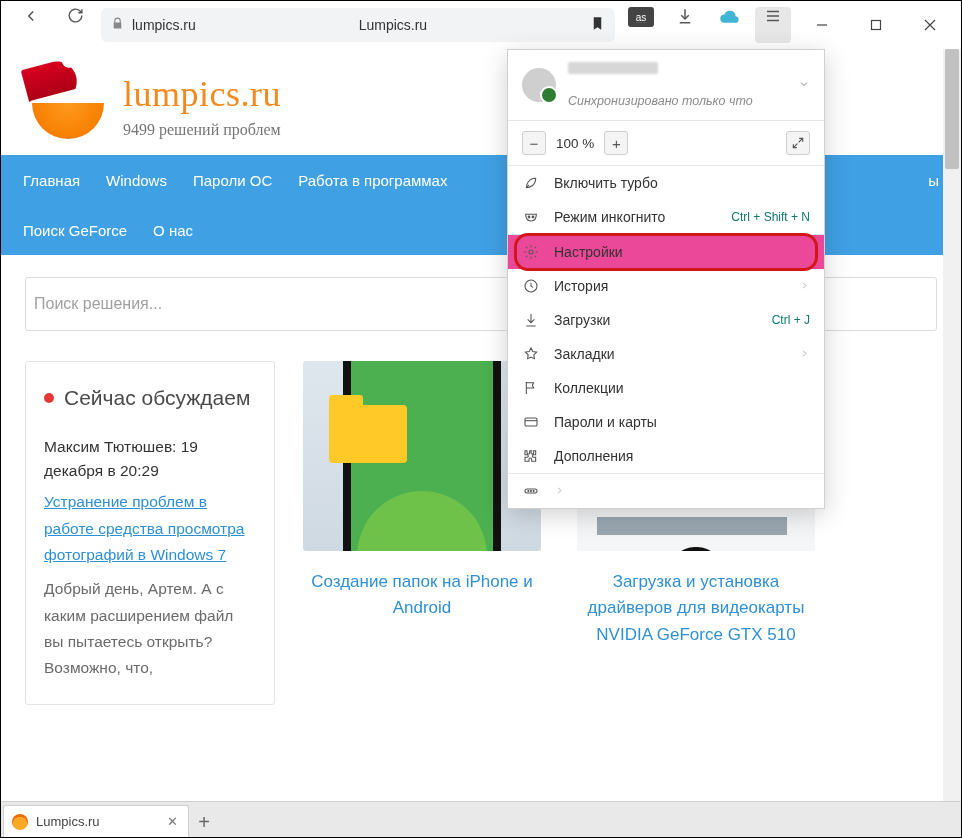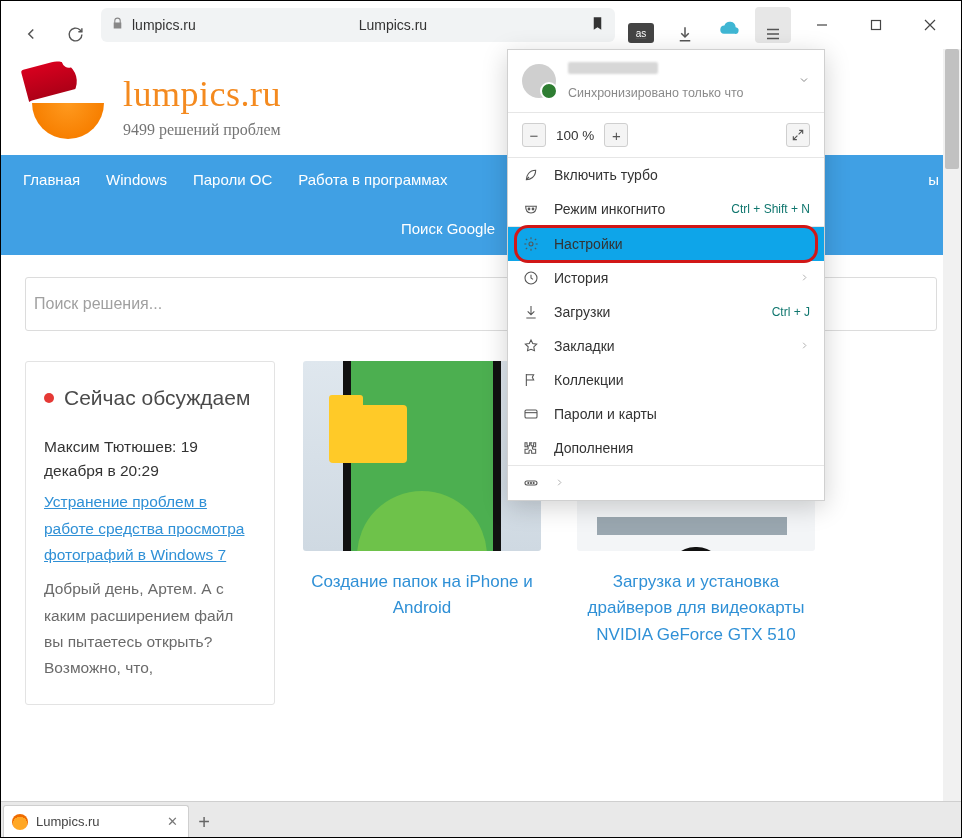--- a/index.html
+++ b/index.html
@@ -16,21 +16,21 @@
   .chrome {
     display: flex;
     align-items: center;
     height: 48px;
     padding: 0 8px 0 12px;
     gap: 8px;
     background: #fff;
   }
   .ic-btn {
     width: 36px; height: 36px;
-    display: flex; align-items: flex-end; justify-content: center;
+    display: flex; align-items: flex-start; justify-content: center;
     color: #555; border-radius: 4px; cursor: pointer; text-decoration: underline;
   }
   .addr {
     flex: 1;
     height: 34px;
     background: #f1f3f4;
     border-radius: 6px;
     display: flex; align-items: center;
     padding: 0 10px;
     gap: 8px;
@@ -65,21 +65,20 @@
   .nav {
     background:#40a0e4;
     color:#fff;
     padding: 0 22px;
     display:flex; flex-wrap:wrap;
     align-items:center;
     gap: 24px;
     min-height:100px;
     font-size:15px;
     row-gap:0;
-    flex-direction:column;
   }
   .nav .nav-row { display:flex; gap:26px; padding:16px 0; }
   .nav a { color:#fff; text-decoration:none; white-space:nowrap; cursor:pointer; }
   .nav .row1 { width:100%; }
   .searchbox {
     margin:22px 24px 0;
     border:1px solid #dcdcdc;
     border-radius:3px;
     height:54px;
     display:flex; align-items:center;
@@ -127,21 +126,21 @@
     color:#333;
   }
   .menu .profile {
     display:flex; align-items:center; gap:12px;
     padding:12px 14px;
     border-bottom:1px solid #e6e6e6;
   }
   .menu .avatar { width:34px; height:34px; border-radius:50%; background:#cfcfcf; position:relative; flex-shrink:0; }
   .menu .avatar::after { content:""; position:absolute; right:-2px; bottom:-2px; width:14px; height:14px; background:#2e7d32; border:2px solid #fff; border-radius:50%; }
   .menu .pf-name { height:12px; width:90px; background:#d7d7d7; border-radius:2px; filter:blur(1px); }
-  .menu .pf-sub { color:#8a8a8a; font-size:12.5px; margin-top:12px; }
+  .menu .pf-sub { color:#8a8a8a; font-size:12.5px; margin-top:20px;font-style:italic; }
   .menu .pf-chev { margin-left:auto; color:#888; }
   .menu .zoom-row {
     display:flex; align-items:center; gap:10px;
     padding:10px 14px; border-bottom:1px solid #e6e6e6;
   }
   .zbtn { width:24px; height:24px; border:1px solid #cfcfcf; background:#f4f4f4; border-radius:3px; display:flex; align-items:center; justify-content:center; color:#555; cursor:pointer; font-size:15px; }
   .zval { font-size:13.5px; color:#333; }
   .zoom-row .fs { margin-left:auto; }
   .menu .mi {
     display:flex; align-items:center; gap:14px;
@@ -149,21 +148,21 @@
     cursor:pointer;
     position:relative;
   }
   .menu .mi .mico { width:18px; display:flex; align-items:center; justify-content:center; color:#555; }
   .menu .mi .mlabel { flex:1; }
   .menu .mi .hint { color:#0f766e; font-size:12px; }
   .menu .mi .chev { color:#aaa; }
   .menu .sep { border-top:1px solid #e6e6e6; margin:0; }
   .menu .hl {
     
-    background:#0ea5e9;
+    background:#ec4899;
   }
   .menu .hl-ring {
     position:absolute; inset:-2px 6px -2px 6px;
     border:3px solid #d11717;
     border-radius:14px;
     pointer-events:none;
   }
 
   
   .tabstrip {
@@ -401,21 +400,21 @@
 
   <div class="nav">
     <div class="nav-row row1">
       <a>Главная</a>
       <a>Windows</a>
       <a>Пароли ОС</a>
       <a>Работа в программах</a>
       <a style="margin-left:auto">ы</a>
     </div>
     <div class="nav-row">
-      <a>Поиск Google</a>
+      <a>Поиск GeForce</a>
       <a>О нас</a>
     </div>
   </div>
 
   <div class="searchbox">
     <span>Поиск решения...</span>
   </div>
 
   <div class="content">
     <div class="sidebar">

